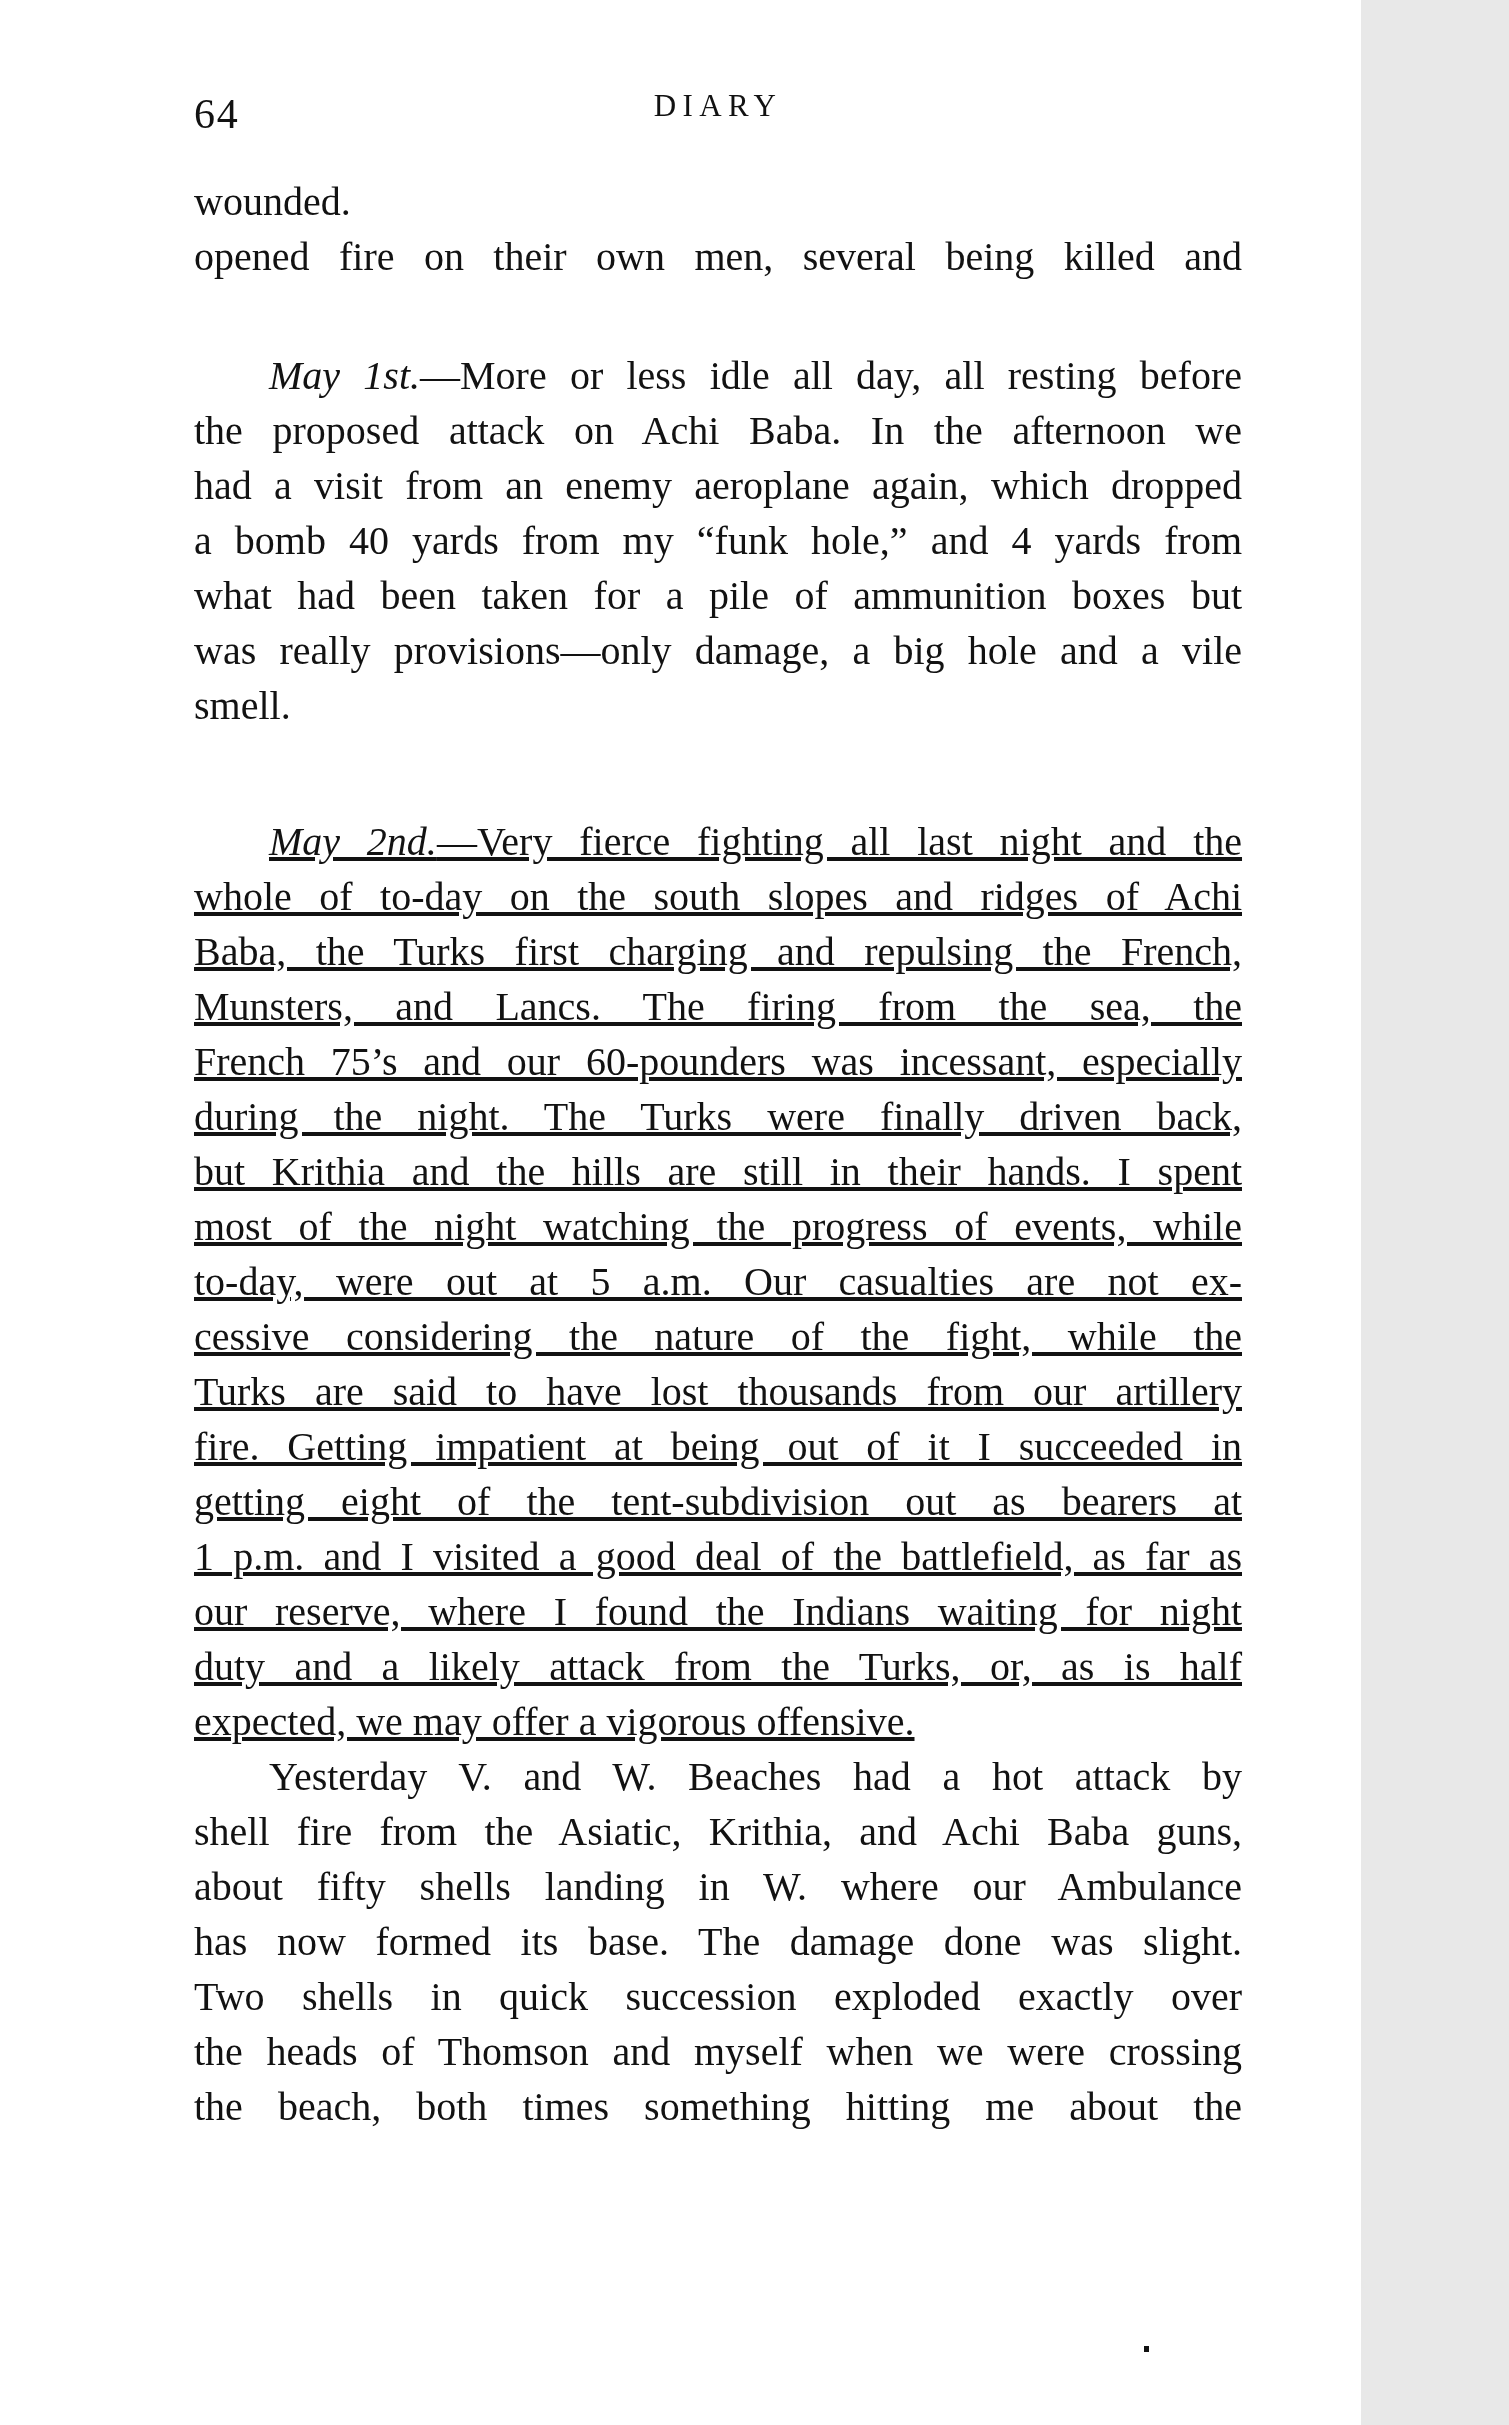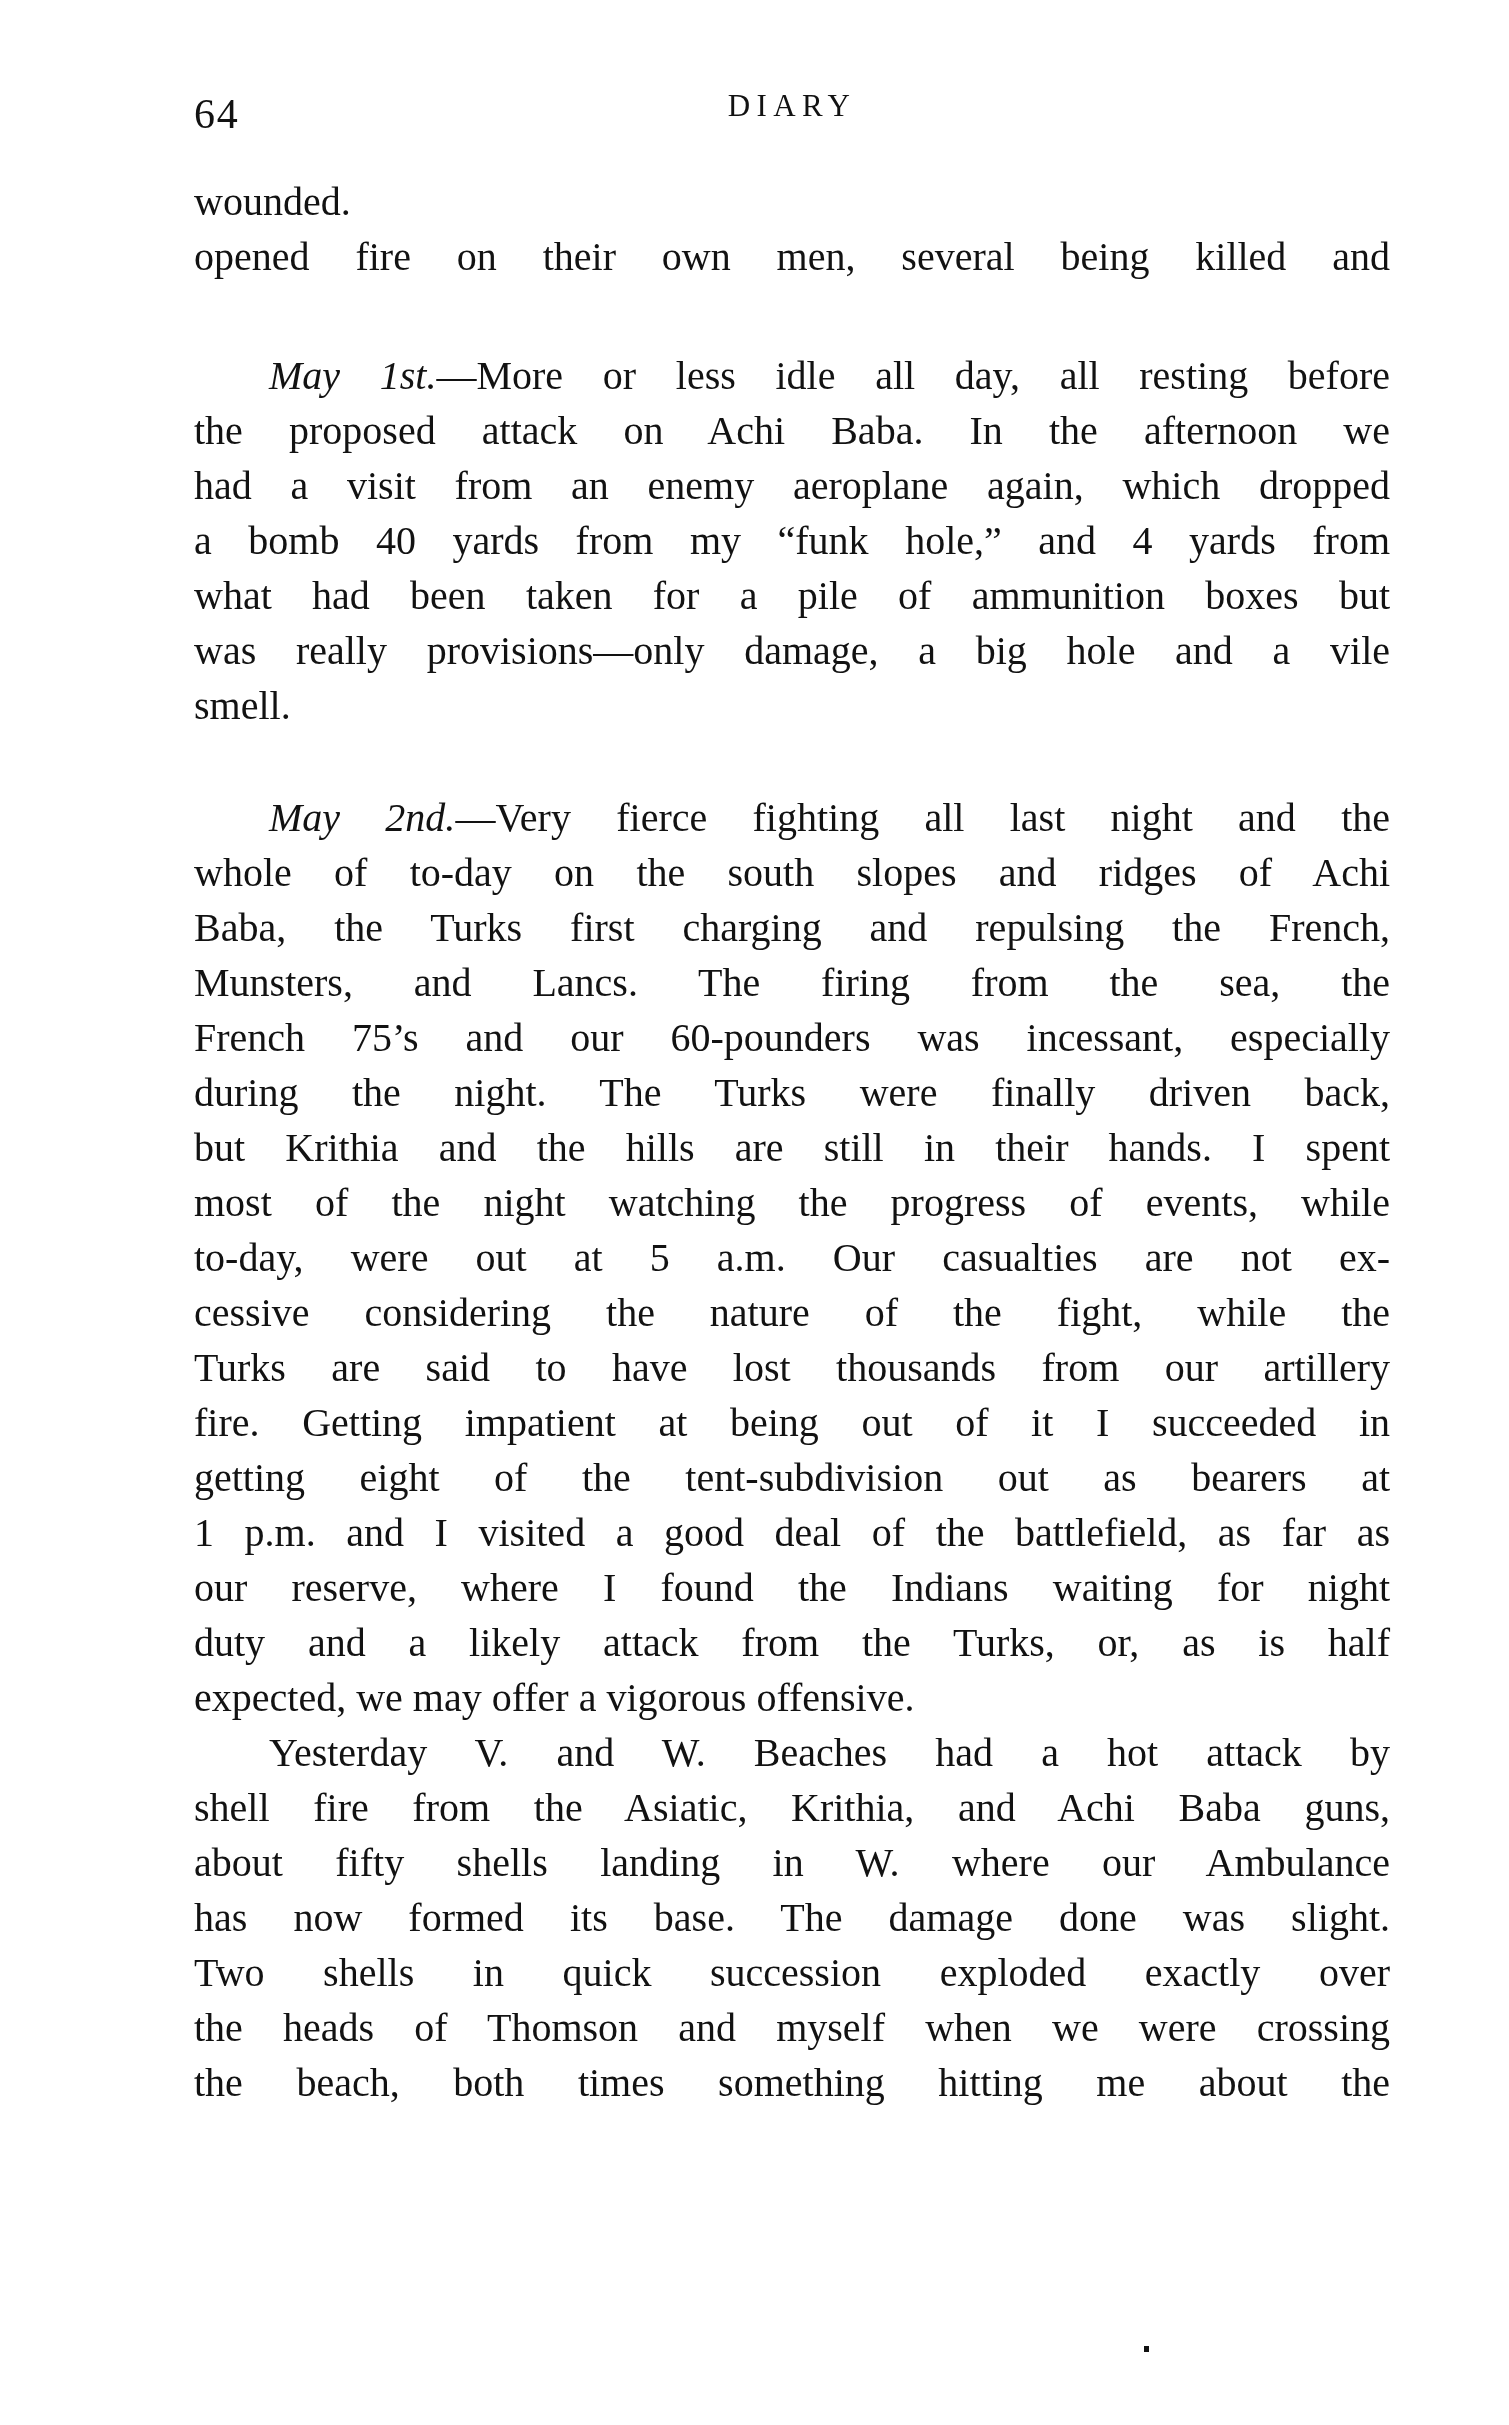--- a/index.html
+++ b/index.html
@@ -2,21 +2,21 @@
 <html style="font-size:14.6px"><head>
 <meta charset="utf-8">
 <style>
   html, body {
     margin: 0;
     padding: 0;
     background: #e8e8e8;
   }
   .page {
     position: relative;
-    width: 1509px;
+    width: 1361px;
     height: 2426px;
     background: #ffffff;
     color: #121212;
     font-family: "Liberation Serif", "DejaVu Serif", serif;
     overflow: hidden;
   }
   .running-header {
     position: absolute;
     top: 88px;
     left: 194px;
@@ -84,21 +84,21 @@
       </div>
       <div class="paragraph" style="margin-top: 64px;">
         <div class="line indent"><span class="italic">May 1st.</span><span>—More or less idle all day, all resting before</span></div>
         <div class="line"><span>the proposed attack on Achi Baba.  In the afternoon we</span></div>
         <div class="line"><span>had a visit from an enemy aeroplane again, which dropped</span></div>
         <div class="line"><span>a bomb 40 yards from my “funk hole,” and 4 yards from</span></div>
         <div class="line"><span>what had been taken for a pile of ammunition boxes but</span></div>
         <div class="line"><span>was really provisions—only damage, a big hole and a vile</span></div>
         <div class="line flush"><span>smell.</span></div>
       </div>
-      <div class="paragraph" style="margin-top: 57px;">
+      <div class="paragraph" style="margin-top: 81px; text-decoration: underline;">
         <div class="line indent"><span class="italic">May 2nd.</span><span>—Very fierce fighting all last night and the</span></div>
         <div class="line"><span>whole of to-day on the south slopes and ridges of Achi</span></div>
         <div class="line"><span>Baba, the Turks first charging and repulsing the French,</span></div>
         <div class="line"><span>Munsters, and Lancs.  The firing from the sea, the</span></div>
         <div class="line"><span>French 75’s and our 60-pounders was incessant, especially</span></div>
         <div class="line"><span>during the night.  The Turks were finally driven back,</span></div>
         <div class="line"><span>but Krithia and the hills are still in their hands.  I spent</span></div>
         <div class="line"><span>most of the night watching the progress of events, while</span></div>
         <div class="line"><span>to-day, were out at 5 a.m.  Our casualties are not ex-</span></div>
         <div class="line"><span>cessive considering the nature of the fight, while the</span></div>

